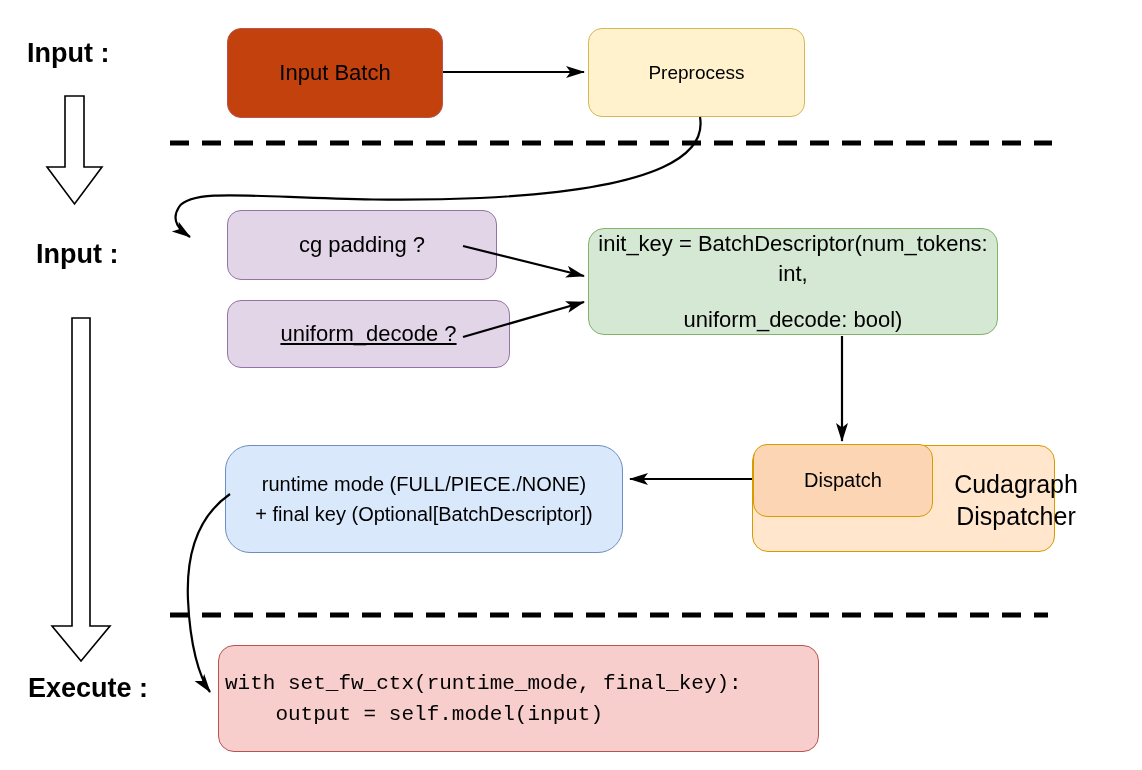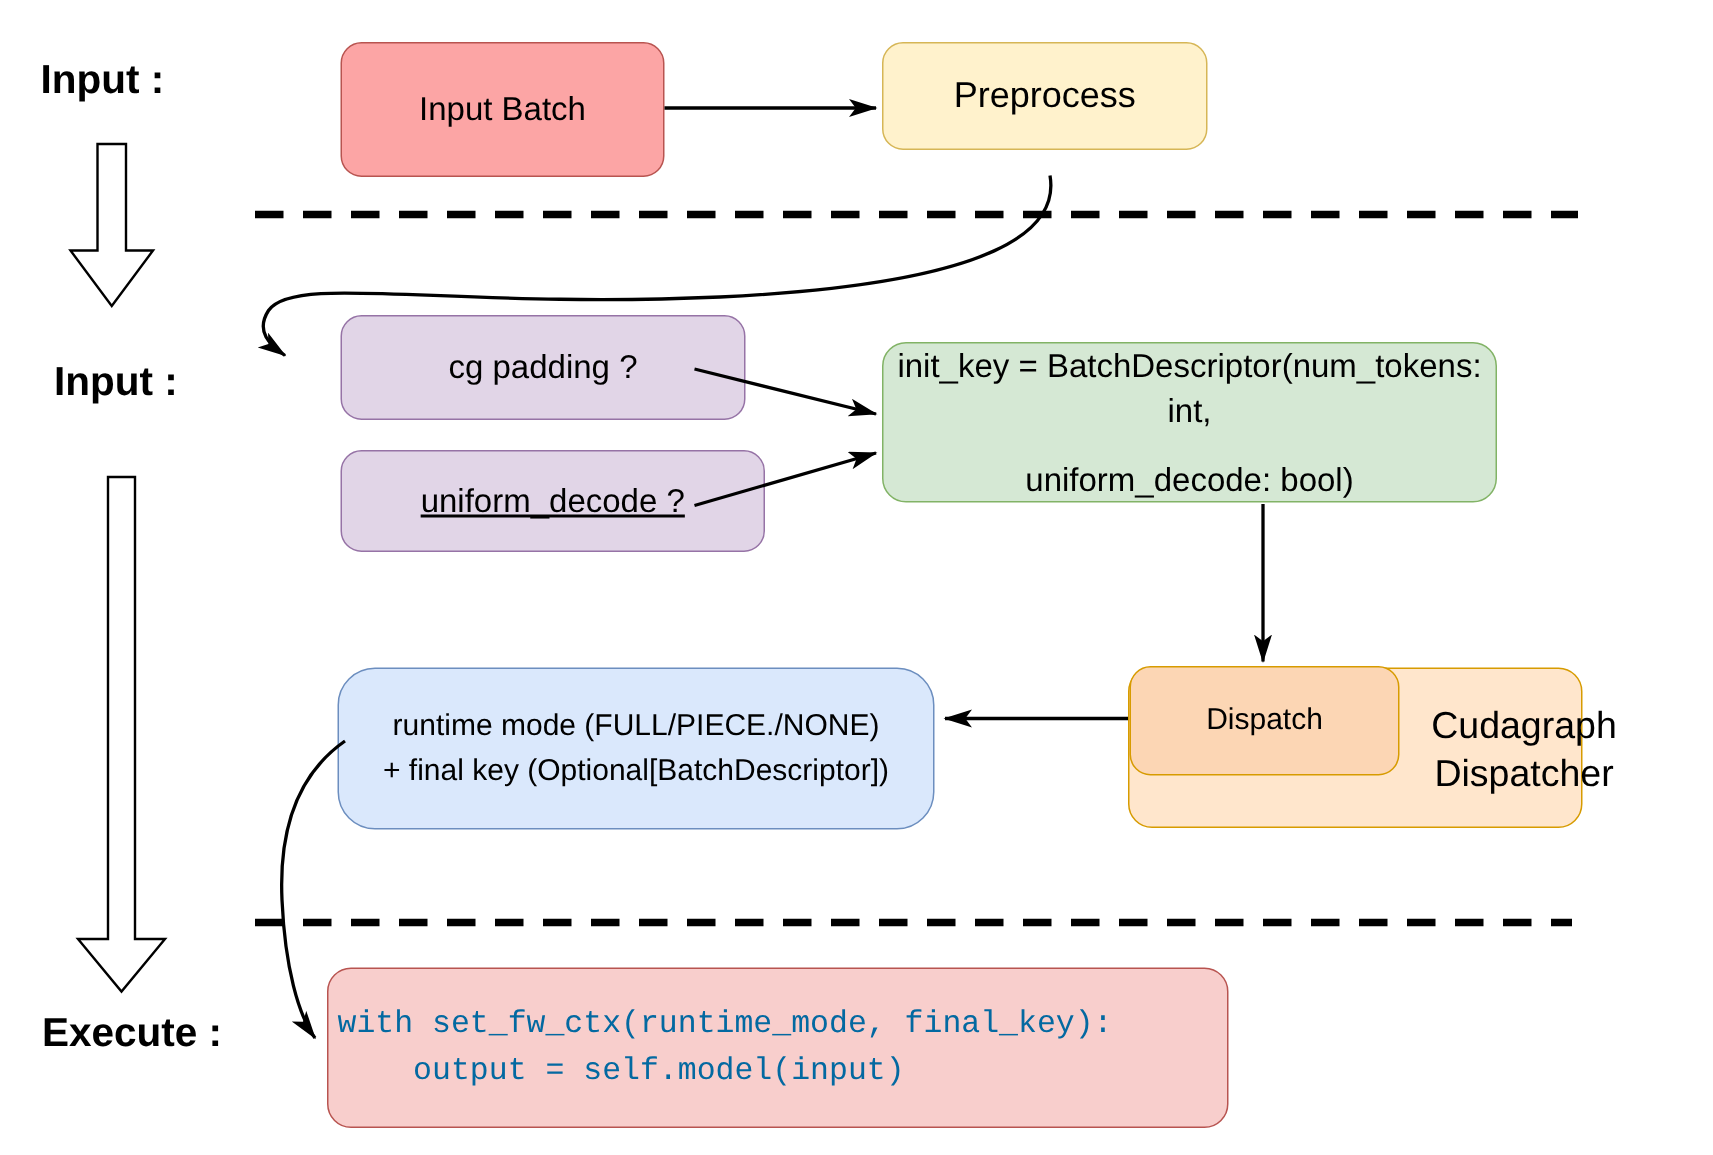--- a/index.html
+++ b/index.html
@@ -7,31 +7,31 @@
     position:relative;width:1142px;height:770px;background:#ffffff;
     font-family:"Liberation Sans",sans-serif;overflow:hidden;color:#000;
   }
   .stage-label{position:absolute;font-weight:bold;font-size:27px;color:#000;white-space:nowrap;}
   .node{
     position:absolute;box-sizing:border-box;border-radius:14px;
     display:flex;flex-direction:column;align-items:center;justify-content:center;
     text-align:center;color:#000;line-height:1.32;
   }
   .node span{display:block;}
-  .n-input-batch {left:227px;top:28px;width:216px;height:90px;background:#fca5a5;border:1.8px solid #b85450;font-size:22px;}
-  .n-preprocess  {left:588px;top:28px;width:217px;height:72px;background:#fff2cc;border:1.8px solid #d6b656;font-size:24px;}
+  .n-input-batch {left:227px;top:28px;width:216px;height:90px;background:#c2410c;border:1.8px solid #b85450;font-size:22px;}
+  .n-preprocess  {left:588px;top:28px;width:217px;height:89px;background:#fff2cc;border:1.8px solid #d6b656;font-size:19px;}
   .n-cg-padding  {left:227px;top:210px;width:270px;height:70px;background:#e1d5e7;border:1.8px solid #9673a6;font-size:22px;}
   .n-uniform     {left:227px;top:300px;width:283px;height:68px;background:#e1d5e7;border:1.8px solid #9673a6;font-size:22px;text-decoration:underline;}
   .n-init-key    {left:588px;top:228px;width:410px;height:107px;background:#d5e8d4;border:1.8px solid #82b366;font-size:22px;line-height:30px;border-radius:16px;gap:16px;}
   .n-cuda-outer  {left:752px;top:445px;width:303px;height:107px;background:#ffe6cc;border:1.8px solid #d79b00;border-radius:16px;}
   .cuda-label{position:absolute;left:181px;top:0;width:164px;height:107px;display:flex;flex-direction:column;align-items:center;justify-content:center;font-size:25px;line-height:32px;}
   .n-dispatch    {left:753px;top:444px;width:180px;height:73px;background:#fcd6b4;border:1.8px solid #d79b00;font-size:20px;}
   .n-runtime     {left:225px;top:445px;width:398px;height:108px;background:#dae8fc;border:1.8px solid #6c8ebf;font-size:20px;line-height:30px;border-radius:25px;}
   .n-code        {left:218px;top:645px;width:601px;height:107px;background:#f8cecc;border:1.8px solid #b85450;border-radius:16px;
-                  font-family:"Liberation Mono",monospace;font-size:21px;line-height:31px;color:#0369a1;
+                  font-family:"Liberation Mono",monospace;font-size:21px;line-height:31px;color:#000000;
                   align-items:flex-start;justify-content:center;text-align:left;padding-left:6px;white-space:pre;}
   svg.overlay{position:absolute;left:0;top:0;pointer-events:none;}
 </style>
 </head>
 <body>
 
 <div class="canvas">
 
   <div class="stage-label" style="left:27px;top:38px;">Input :</div>
   <div class="stage-label" style="left:36px;top:239px;">Input :</div>

